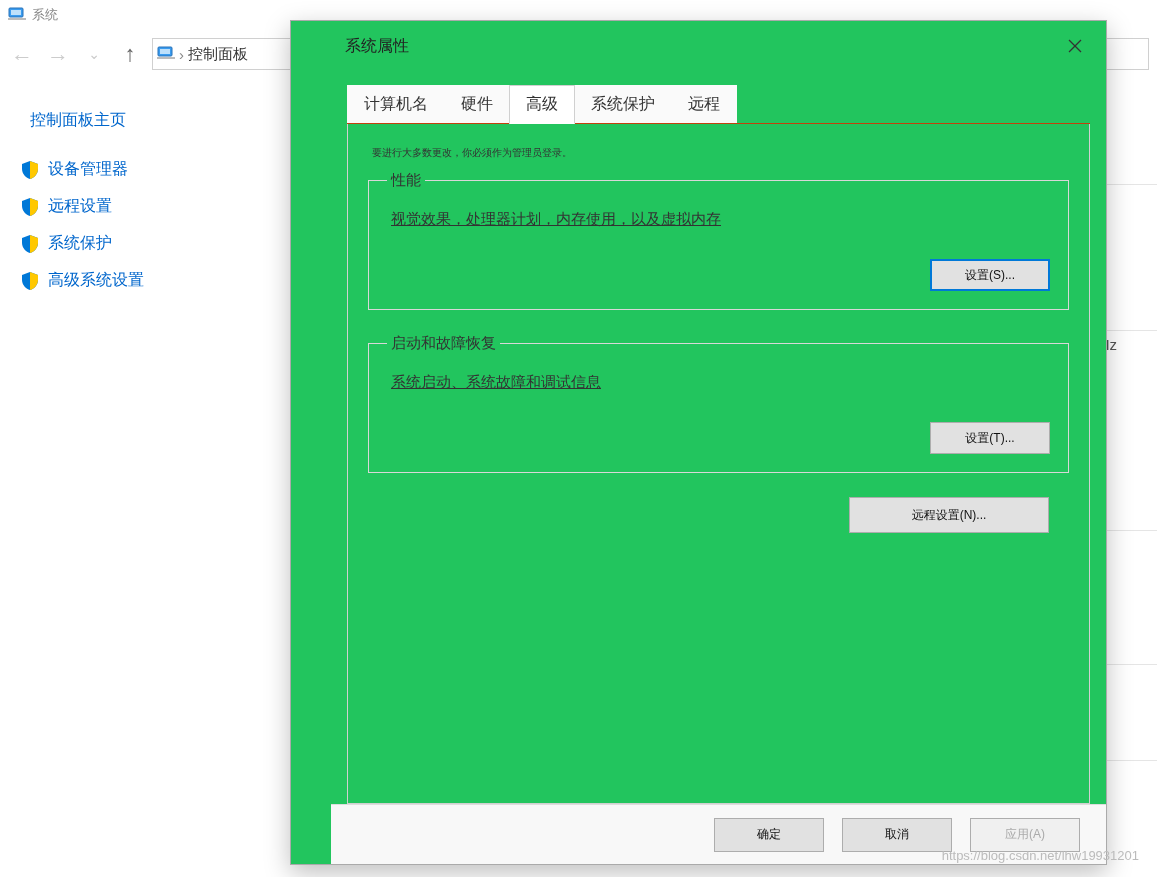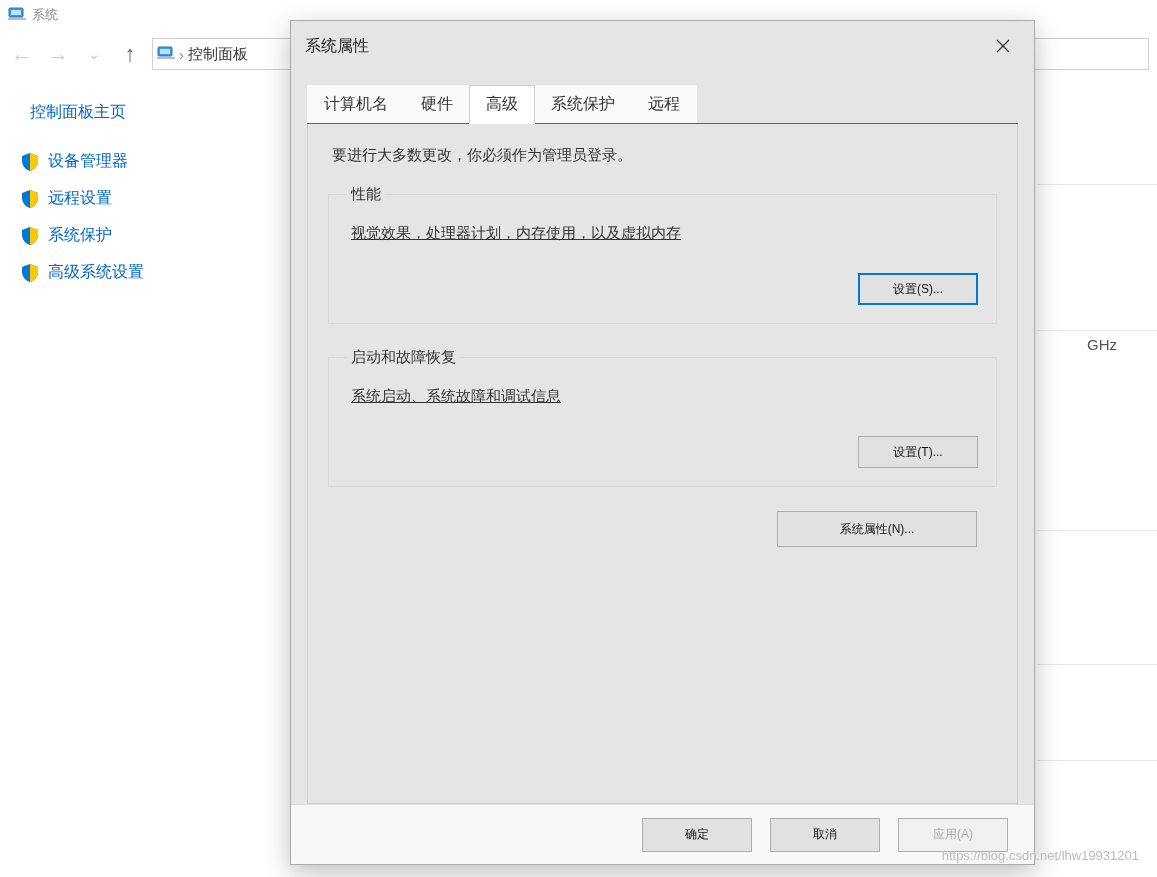--- a/index.html
+++ b/index.html
@@ -50,21 +50,21 @@
     border:1px solid #d0d0d0;
     height:32px;
     flex:1;
     padding:0 4px;
     gap:4px;
     font-size:15px;
     color:#333;
   }
   .sidebar {
     position:absolute;
-    left:20px; top:92px;
+    left:20px; top:100px;
     width:250px;
   }
   .sidebar-home {
     color:#0066cc;
     font-size:16px;
     padding:10px 10px 20px 10px;
   }
   .sidebar-item {
     display:flex;
     align-items:center;
@@ -87,27 +87,28 @@
     position:absolute;
     right:0;
     height:1px;
     background:#e5e5e5;
   }
 
   
   .dialog {
     position:absolute;
     left:290px; top:20px;
-    width:745px;
+    width:817px;
     height:845px;
-    background:#e5e5e5;
+    background:#22c55e;
     border:1px solid #aaa;
     box-shadow:0 8px 24px rgba(0,0,0,.25);
     display:flex;
     flex-direction:column;
+    padding-left:40px;
   }
   .dlg-titlebar {
     height:50px;
     display:flex;
     align-items:center;
     justify-content:space-between;
     padding:0 14px;
     font-size:16px;
     font-weight:400;
     color:#222;
@@ -148,23 +149,23 @@
     z-index:2;
   }
   .tabs .tab:not(.active) { background:#fafafa; }
   .tab-content {
     border:1px solid #d0d0d0;
     border-top:none;
     flex:1;
     padding:22px 20px 20px 20px;
   }
   .note {
-    font-size:15px;
-    color:#333;
-    margin-bottom:20px;
+    font-size:10px;
+    color:#333;
+    margin-bottom:11px;
     padding-left:4px;
   }
   fieldset {
     border:1px solid #d8d8d8;
     padding:16px 18px 18px 18px;
     margin-bottom:24px;
     position:relative;
   }
   fieldset legend {
     font-size:15px;
@@ -338,21 +339,21 @@
 
       <fieldset>
         <legend>启动和故障恢复</legend>
         <div class="fs-desc">系统启动、系统故障和调试信息</div>
         <div class="fs-btn-row">
           <button class="win-btn">设置(T)...</button>
         </div>
       </fieldset>
 
       <div class="env-row">
-        <button class="win-btn">系统属性(N)...</button>
+        <button class="win-btn">远程设置(N)...</button>
       </div>
     </div>
   </div>
 
   <div class="dlg-buttons">
     <button class="win-btn">确定</button>
     <button class="win-btn">取消</button>
     <button class="win-btn" disabled="">应用(A)</button>
   </div>
 </div>

